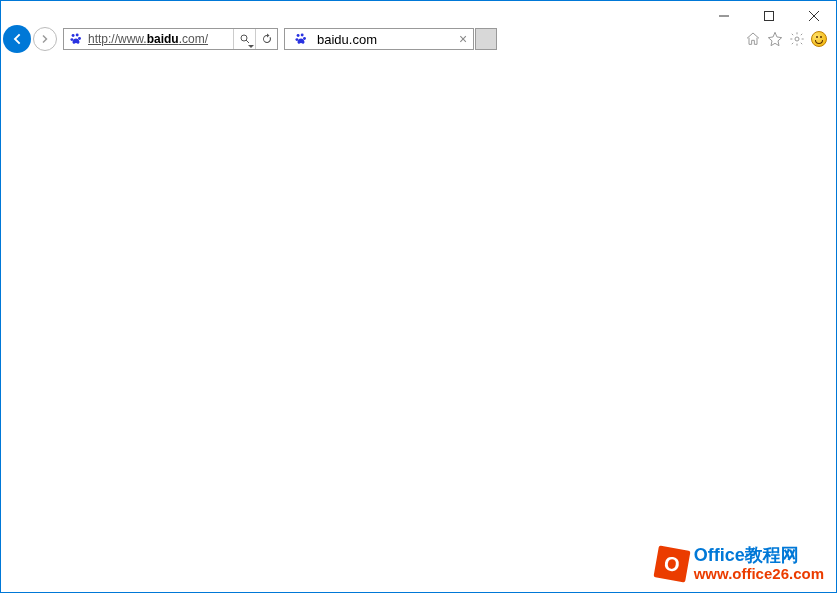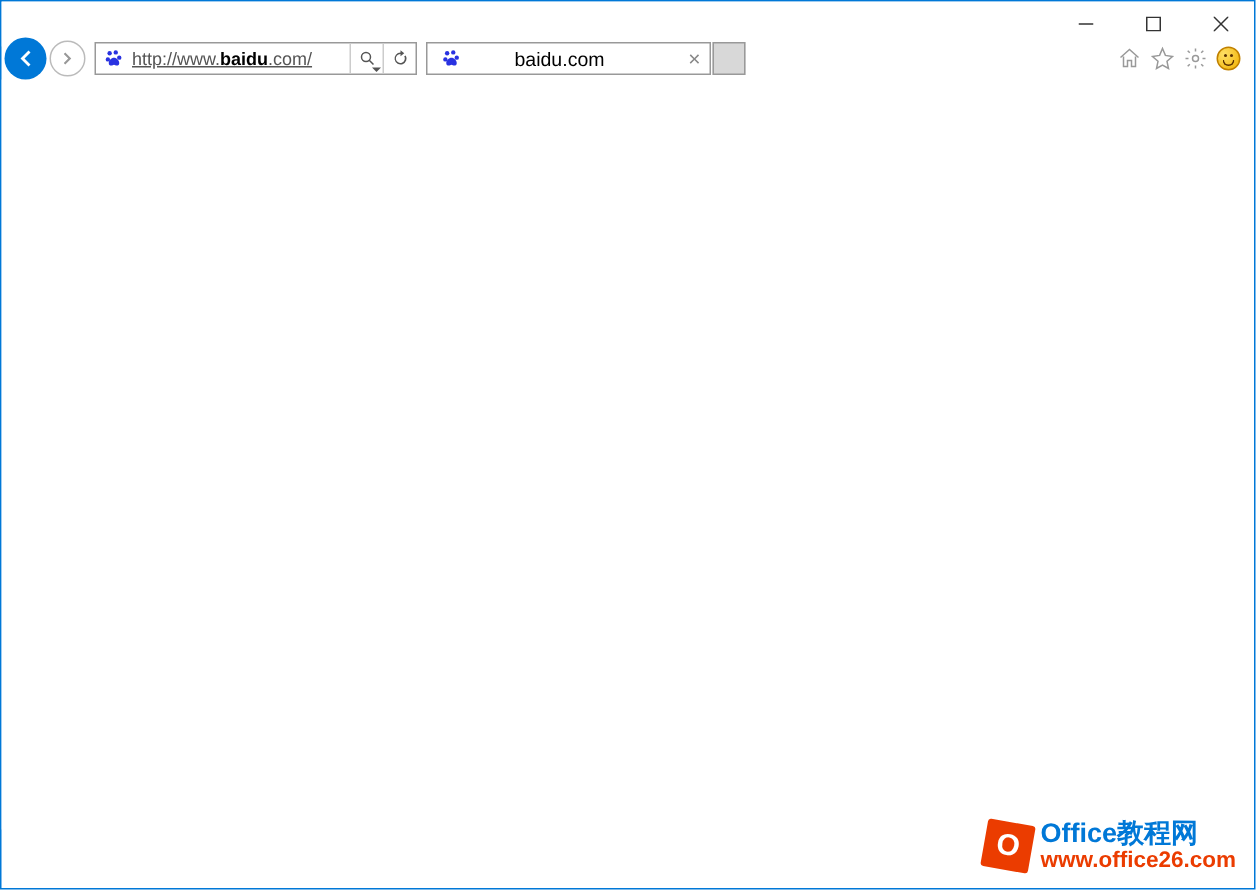--- a/index.html
+++ b/index.html
@@ -110,21 +110,20 @@
     }
     .tab {
       display: flex;
       align-items: center;
       border: 1px solid #999;
       height: 22px;
       width: 190px;
       margin-left: 4px;
       background: #fff;
       padding-left: 4px;
-      gap: 26px;
     }
     .tab-title {
       flex: 1;
       font-size: 13px;
       color: #000;
       padding-left: 4px;
     }
     .tab-close {
       width: 20px;
       height: 20px;

